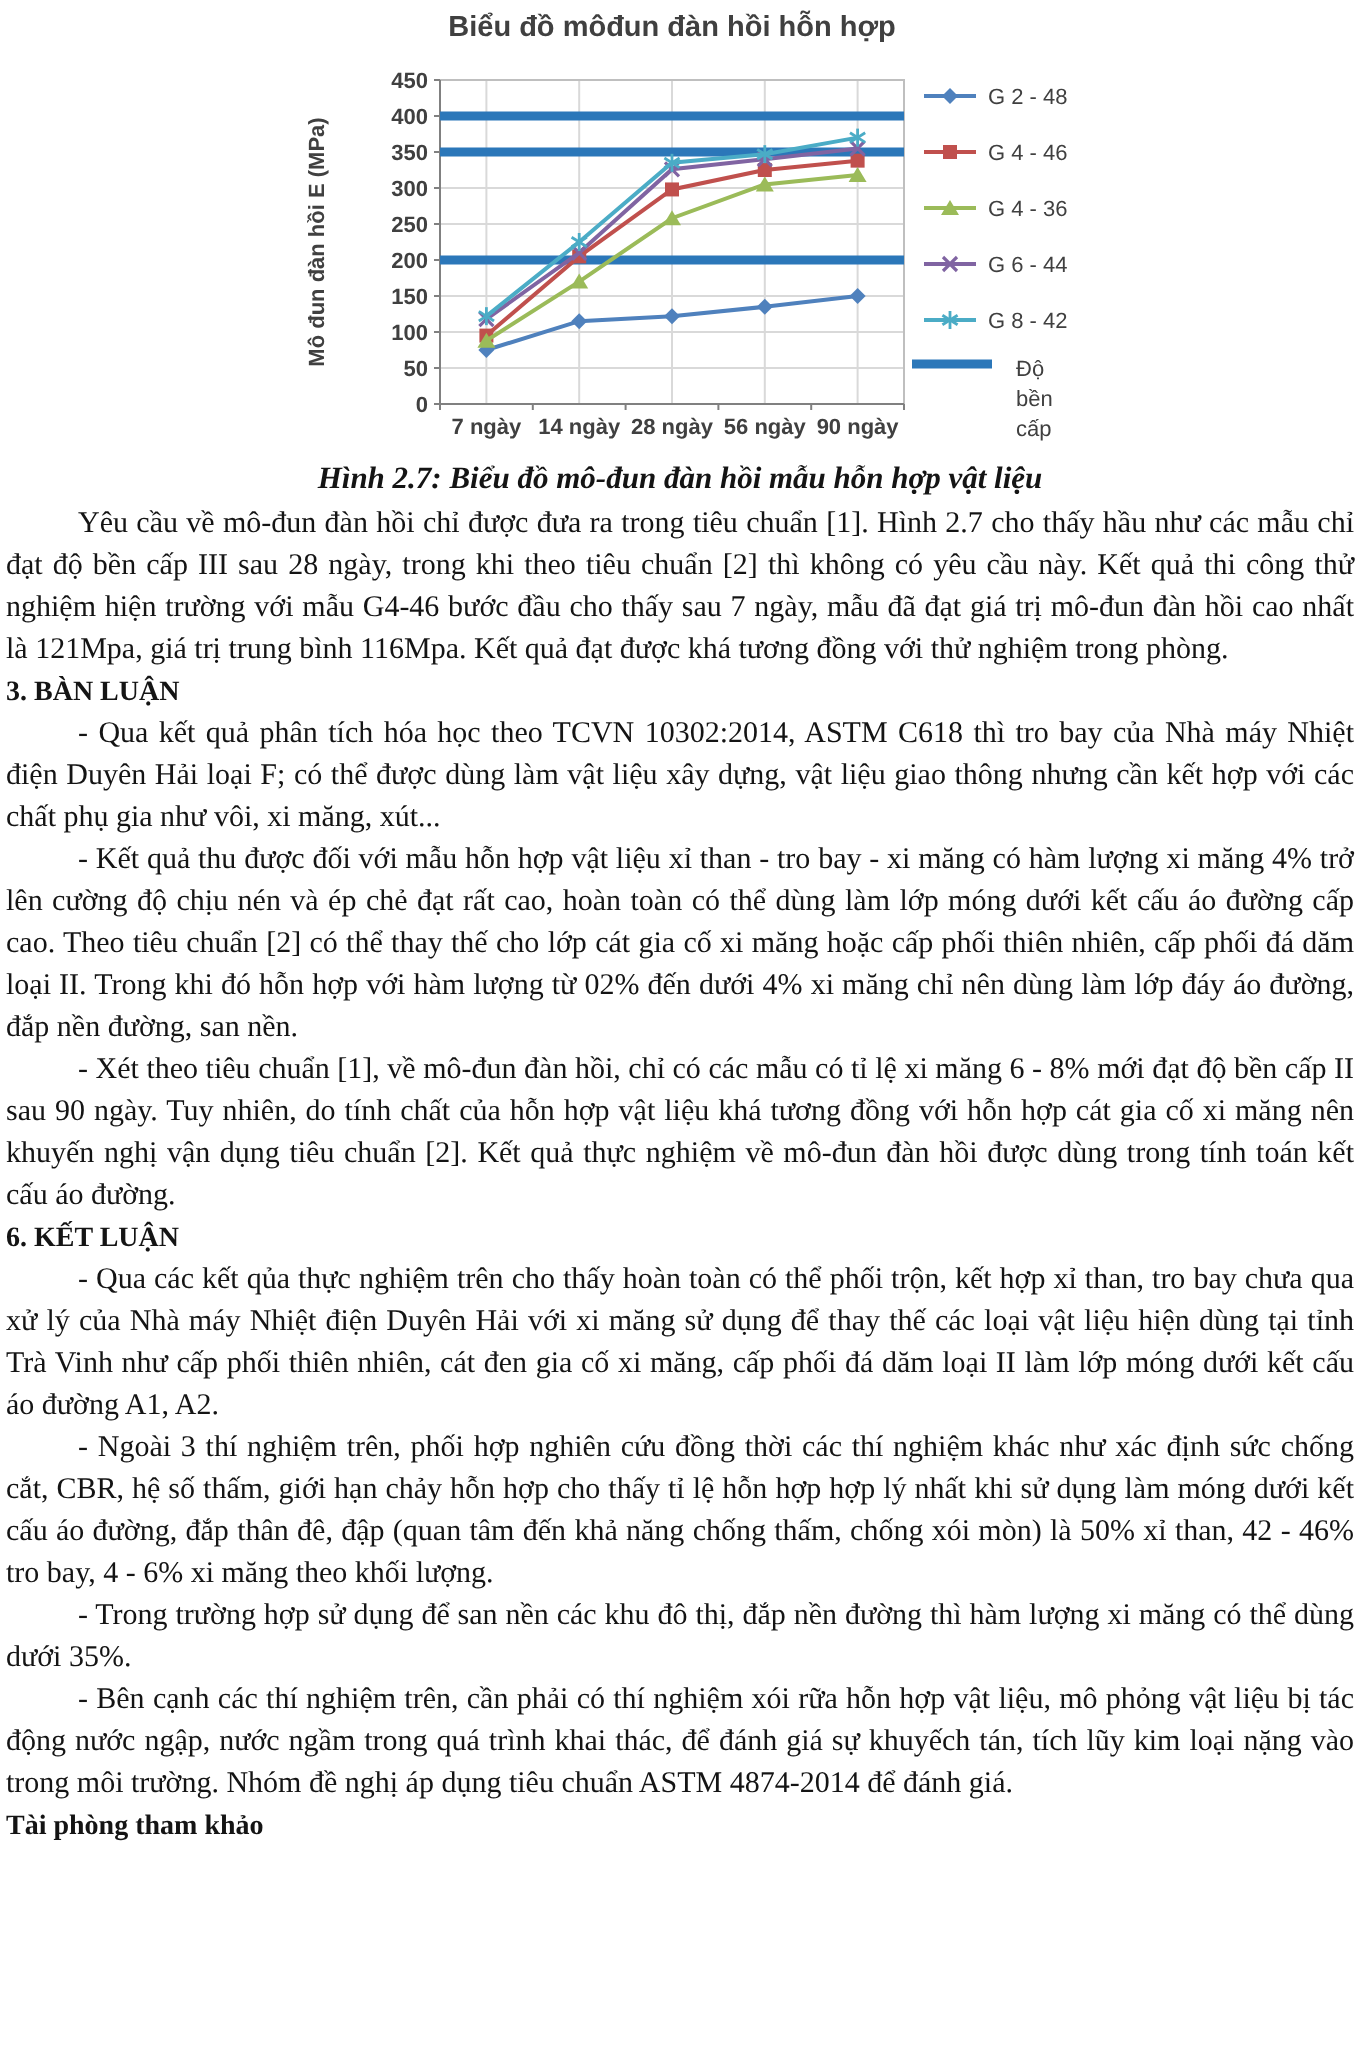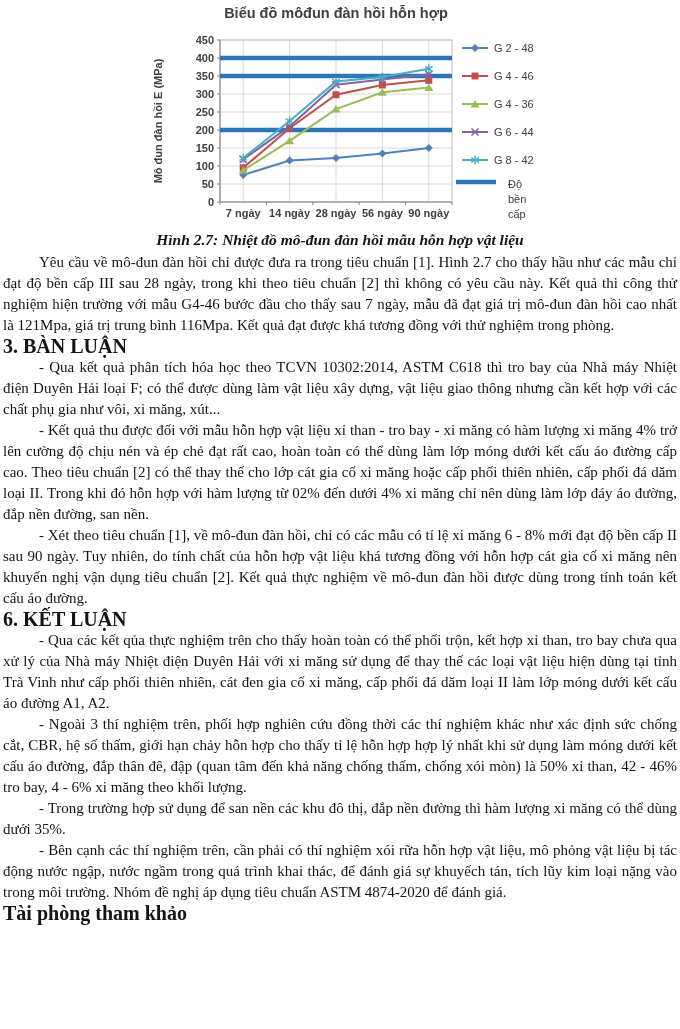--- a/index.html
+++ b/index.html
@@ -7,21 +7,21 @@
        font-family:"Liberation Serif",serif;color:#141414;}
   .page{position:relative;width:680px;height:1029px;background:#ffffff;}
   .chart-wrap{position:relative;height:228px;}
   #chart-mount{position:absolute;left:150px;top:2px;}
   #chart-mount text{font-family:"Liberation Sans",sans-serif;}
   .caption{text-align:center;font-weight:bold;font-style:italic;
            font-size:15.5px;line-height:20px;margin:2px 0 2px 0;}
   p.body{margin:0 3px;text-indent:36px;text-align:justify;
          font-size:15px;line-height:21px;}
   .it{}
-  h3.sec{font-size:20px;font-weight:bold;margin:0 0 0 3px;line-height:21px;}
+  h3.sec{font-size:14px;font-weight:bold;margin:0 0 0 3px;line-height:21px;}
   .sec3{margin-top:42px;}
   .sec4{margin-top:32px;}
   .footer-heading{margin-top:26px;}
 </style>
 </head>
 <body>
 
 <div class="page">
 
   <div class="chart-wrap">
@@ -170,30 +170,30 @@
               <text x="344" y="162" text-anchor="start" font-size="11" font-weight="normal" fill="#404040">G 8 - 42</text>
             </g>
             <g>
               <line x1="306" y1="180" x2="346" y2="180" stroke="#2B77B9" stroke-width="4.5"></line>
               <text x="358" y="186" font-size="11" fill="#404040"><tspan x="358" y="186">Độ</tspan><tspan x="358" y="201">bền</tspan><tspan x="358" y="216">cấp</tspan></text>
             </g>
           </g>
         </svg></div>
   </div>
 
-  <p class="caption">Hình 2.7: Nhiệt đồ mô-đun đàn hồi mẫu hỗn hợp vật liệu</p>
+  <p class="caption">Hình 2.7: Biểu đồ mô-đun đàn hồi mẫu hỗn hợp vật liệu</p>
 
   <p class="body"><span>Yêu cầu về mô-đun đàn hồi chỉ được đưa ra trong tiêu chuẩn [1]. </span><span class="it">Hình 2.7</span><span> cho thấy hầu như các mẫu chỉ đạt độ bền cấp III sau 28 ngày, trong khi theo tiêu chuẩn [2] thì không có yêu cầu này. Kết quả thi công thử nghiệm hiện trường với mẫu G4-46 bước đầu cho thấy sau 7 ngày, mẫu đã đạt giá trị mô-đun đàn hồi cao nhất là 121Mpa, giá trị trung bình 116Mpa. Kết quả đạt được khá tương đồng với thử nghiệm trong phòng.</span></p>
 
   <h3 class="sec sec3">3. BÀN LUẬN</h3>
   <p class="body">- Qua kết quả phân tích hóa học theo TCVN 10302:2014, ASTM C618 thì tro bay của Nhà máy Nhiệt điện Duyên Hải loại F; có thể được dùng làm vật liệu xây dựng, vật liệu giao thông nhưng cần kết hợp với các chất phụ gia như vôi, xi măng, xút...</p>
   <p class="body">- Kết quả thu được đối với mẫu hỗn hợp vật liệu xỉ than - tro bay - xi măng có hàm lượng xi măng 4% trở lên cường độ chịu nén và ép chẻ đạt rất cao, hoàn toàn có thể dùng làm lớp móng dưới kết cấu áo đường cấp cao. Theo tiêu chuẩn [2] có thể thay thế cho lớp cát gia cố xi măng hoặc cấp phối thiên nhiên, cấp phối đá dăm loại II. Trong khi đó hỗn hợp với hàm lượng từ 02% đến dưới 4% xi măng chỉ nên dùng làm lớp đáy áo đường, đắp nền đường, san nền.</p>
   <p class="body">- Xét theo tiêu chuẩn [1], về mô-đun đàn hồi, chỉ có các mẫu có tỉ lệ xi măng 6 - 8% mới đạt độ bền cấp II sau 90 ngày. Tuy nhiên, do tính chất của hỗn hợp vật liệu khá tương đồng với hỗn hợp cát gia cố xi măng nên khuyến nghị vận dụng tiêu chuẩn [2]. Kết quả thực nghiệm về mô-đun đàn hồi được dùng trong tính toán kết cấu áo đường.</p>
 
   <h3 class="sec sec4">6. KẾT LUẬN</h3>
   <p class="body">- Qua các kết qủa thực nghiệm trên cho thấy hoàn toàn có thể phối trộn, kết hợp xỉ than, tro bay chưa qua xử lý của Nhà máy Nhiệt điện Duyên Hải với xi măng sử dụng để thay thế các loại vật liệu hiện dùng tại tỉnh Trà Vinh như cấp phối thiên nhiên, cát đen gia cố xi măng, cấp phối đá dăm loại II làm lớp móng dưới kết cấu áo đường A1, A2.</p>
   <p class="body">- Ngoài 3 thí nghiệm trên, phối hợp nghiên cứu đồng thời các thí nghiệm khác như xác định sức chống cắt, CBR, hệ số thấm, giới hạn chảy hỗn hợp cho thấy tỉ lệ hỗn hợp hợp lý nhất khi sử dụng làm móng dưới kết cấu áo đường, đắp thân đê, đập (quan tâm đến khả năng chống thấm, chống xói mòn) là 50% xỉ than, 42 - 46% tro bay, 4 - 6% xi măng theo khối lượng.</p>
   <p class="body">- Trong trường hợp sử dụng để san nền các khu đô thị, đắp nền đường thì hàm lượng xi măng có thể dùng dưới 35%.</p>
-  <p class="body">- Bên cạnh các thí nghiệm trên, cần phải có thí nghiệm xói rữa hỗn hợp vật liệu, mô phỏng vật liệu bị tác động nước ngập, nước ngầm trong quá trình khai thác, để đánh giá sự khuyếch tán, tích lũy kim loại nặng vào trong môi trường. Nhóm đề nghị áp dụng tiêu chuẩn ASTM 4874-2020 để đánh giá.</p>
+  <p class="body">- Bên cạnh các thí nghiệm trên, cần phải có thí nghiệm xói rữa hỗn hợp vật liệu, mô phỏng vật liệu bị tác động nước ngập, nước ngầm trong quá trình khai thác, để đánh giá sự khuyếch tán, tích lũy kim loại nặng vào trong môi trường. Nhóm đề nghị áp dụng tiêu chuẩn ASTM 4874-2014 để đánh giá.</p>
 
   <h3 class="sec footer-heading">Tài phòng tham khảo</h3>
 
 </div>
 
 </body></html>

